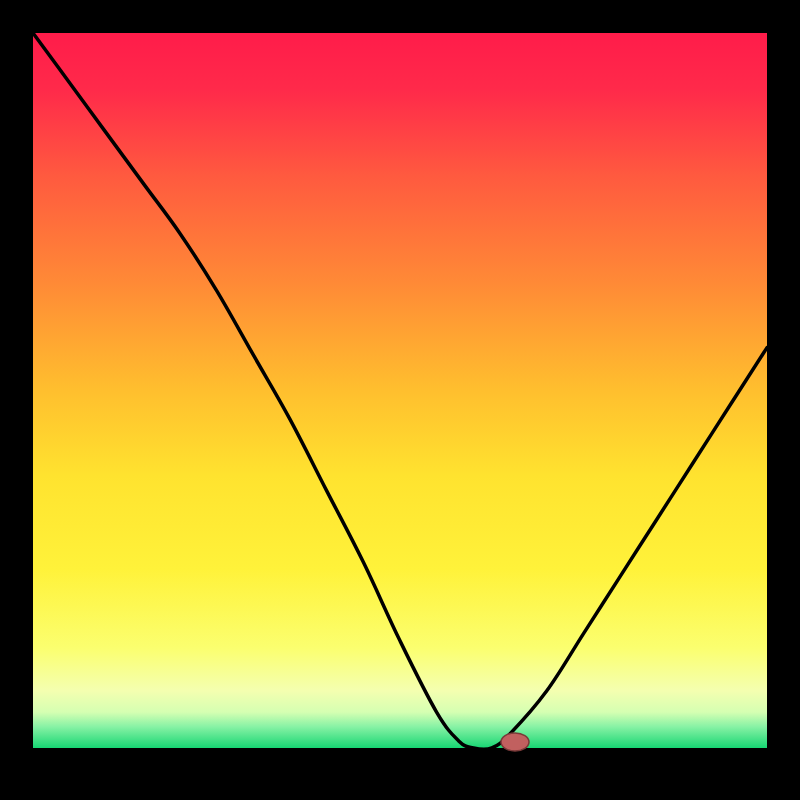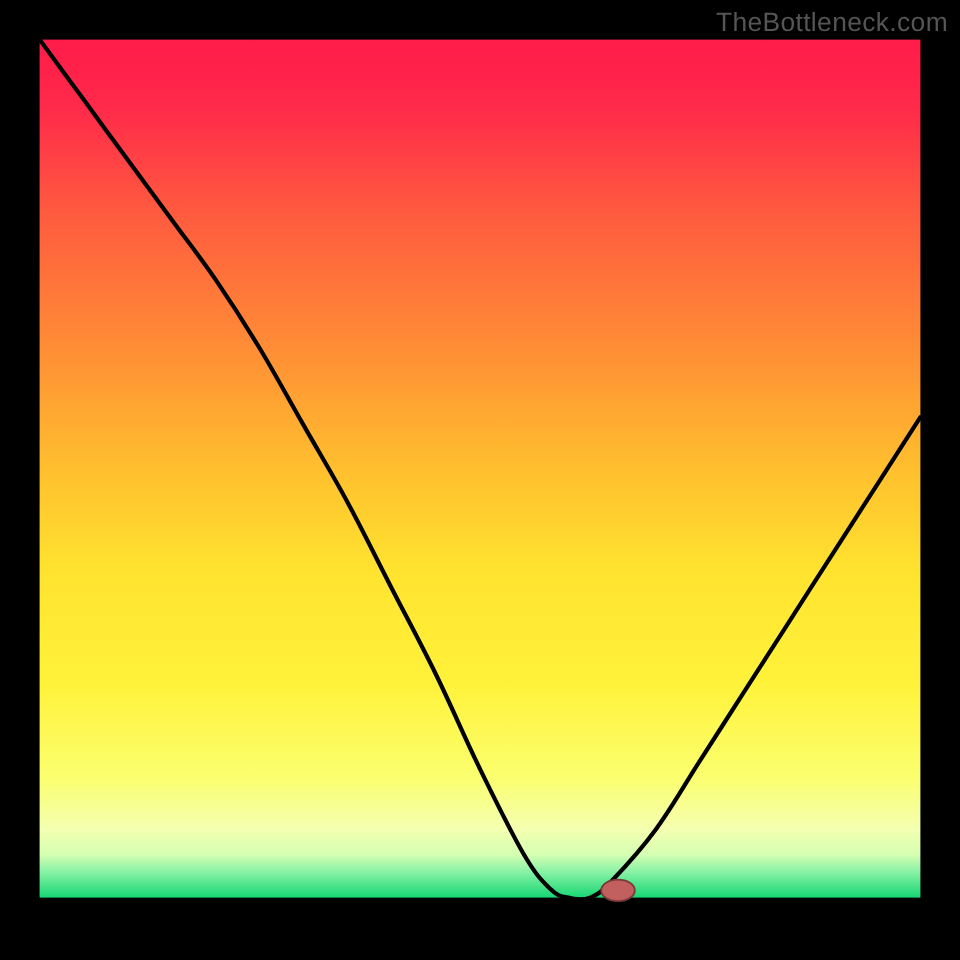--- a/index.html
+++ b/index.html
@@ -54,14 +54,13 @@
       </linearGradient>
     </defs>
 
     <rect x="33" y="33" width="734" height="715" fill="url(#bg-grad)"></rect>
 
     <path id="curve" fill="none" stroke="#000" stroke-width="3.5" stroke-linecap="round" stroke-linejoin="round" d="M 33.0 33.0 C 39.6 42.0, 56.5 65.0, 69.7 83.0 C 82.9 101.1, 93.2 115.1, 106.4 133.1 C 119.6 151.1, 129.9 165.1, 143.1 183.1 C 156.3 201.2, 166.6 213.9, 179.8 233.2 C 193.0 252.5, 203.3 268.5, 216.5 290.4 C 229.7 312.3, 240.0 331.6, 253.2 354.7 C 266.4 377.9, 276.7 394.6, 289.9 419.1 C 303.1 443.6, 313.4 464.9, 326.6 490.6 C 339.8 516.3, 350.1 535.1, 363.3 562.1 C 376.5 589.1, 386.8 613.7, 400.0 640.8 C 413.2 667.8, 426.1 694.2, 436.7 712.3 C 447.3 730.3, 452.1 734.4, 458.7 740.9 C 465.3 747.3, 467.5 746.7, 473.4 748.0 C 479.3 749.3, 485.1 750.6, 491.8 748.0 C 498.4 745.4, 500.2 744.0, 510.1 733.7 C 520.0 723.4, 533.6 708.8, 546.8 690.8 C 560.0 672.8, 570.3 654.2, 583.5 633.6 C 596.7 613.0, 607.0 597.0, 620.2 576.4 C 633.4 555.8, 643.7 539.8, 656.9 519.2 C 670.1 498.6, 680.4 482.6, 693.6 462.0 C 706.8 441.4, 717.1 425.4, 730.3 404.8 C 743.5 384.2, 760.4 357.9, 767.0 347.6"></path>
 
     <ellipse id="marker" fill="#c1605f" stroke="#7a3a39" stroke-width="1.5" cx="515" cy="742" rx="14" ry="9"></ellipse>
   </svg>
 
-  <div class="watermark">TheBottleneck.com</div>
 </div>
 
 </body></html>

